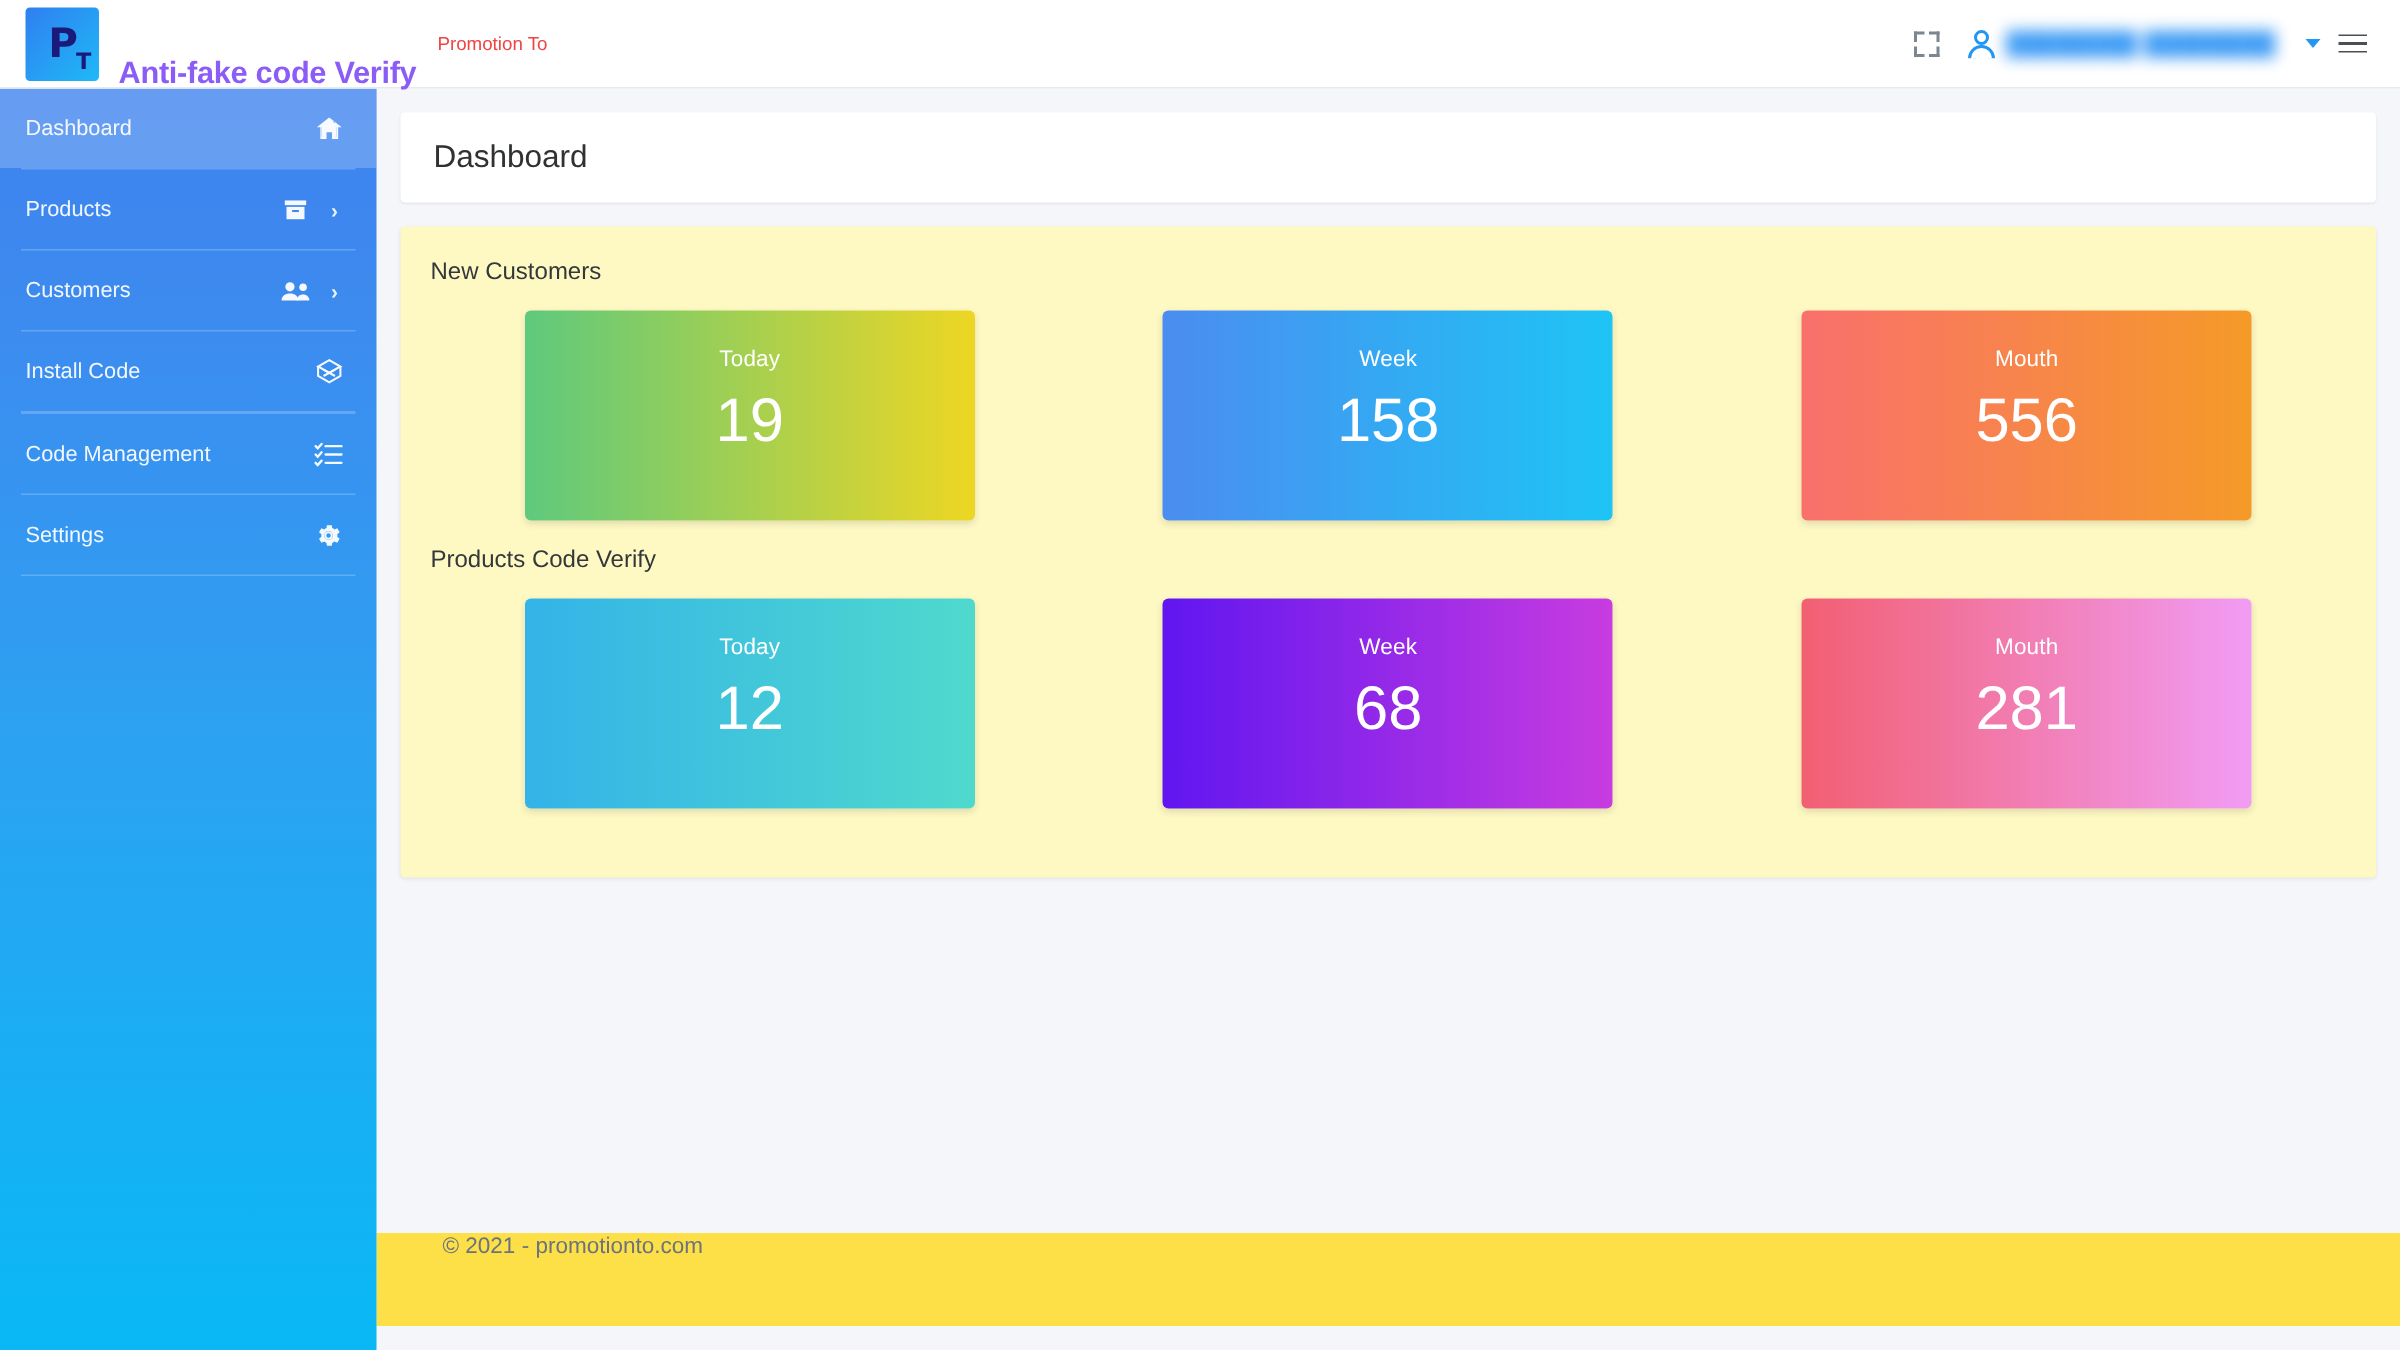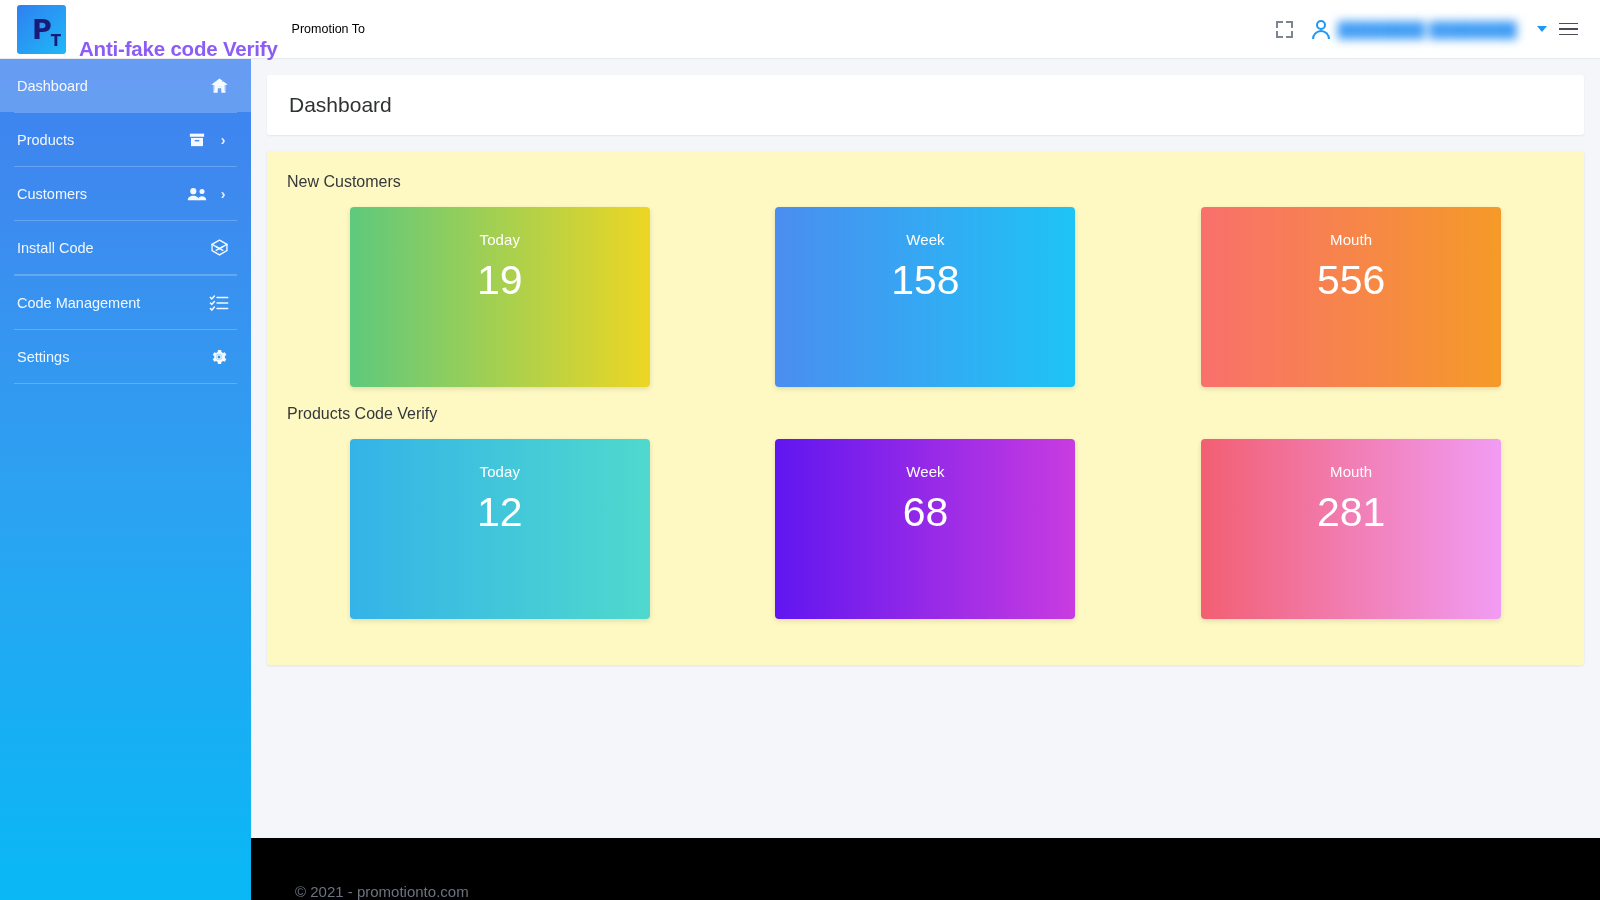--- a/index.html
+++ b/index.html
@@ -59,21 +59,21 @@
   .brand-title {
     font-size: 20.5px;
     font-weight: 700;
     color: #8b5cf6;
     white-space: nowrap;
     letter-spacing: -0.2px;
     margin-top: 40px;
   }
   .brand-sub {
     font-size: 12.5px;
-    color: #000000;
+    color: #ef4444;
     white-space: nowrap;
     align-self: center;
     margin-left: 1px;
   }
   .topbar-right {
     margin-left: auto;
     display: flex;
     align-items: center;
     gap: 0px;
     padding-right: 16px;
@@ -209,21 +209,21 @@
     gap: 0;
     margin-bottom: 10px;
   }
   .stat-col {
     width: 33.333%;
     display: flex;
     justify-content: center;
   }
   .stat-card {
     width: 300px;
-    height: 180px;
+    height: 140px;
     border-radius: 4px;
     box-shadow: 0 2px 5px rgba(0,0,0,0.12);
     color: #fff;
     display: flex;
     flex-direction: column;
     align-items: center;
     justify-content: flex-start;
     padding-top: 24px;
   }
   .stat-card .stat-label {
@@ -236,26 +236,26 @@
     font-weight: 400;
     margin-top: 10px;
     line-height: 1.1;
   }
   .section-title.second { margin-top: 18px; }
 
   
   .footer {
     position: absolute;
     left: 251px;
-    bottom: 0;
+    bottom: 16px;
     width: 1349px;
     height: 62px;
-    background: #000000;
-    display: flex;
-    align-items: flex-end;
+    background: #fde047;
+    display: flex;
+    align-items: flex-start;
     padding-left: 44px;
     z-index: 15;
   }
   .footer-text {
     font-size: 15px;
     color: #6b7280;
   }
 </style>
 </head>
 <body>

